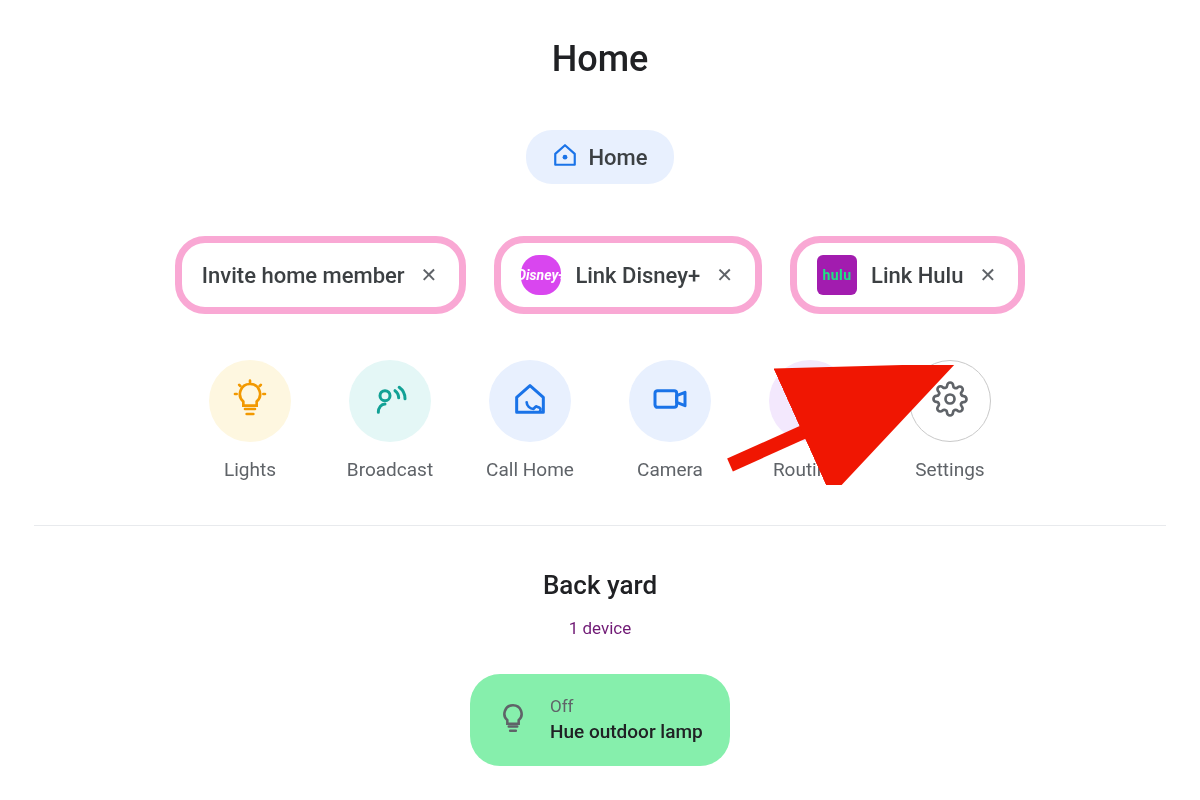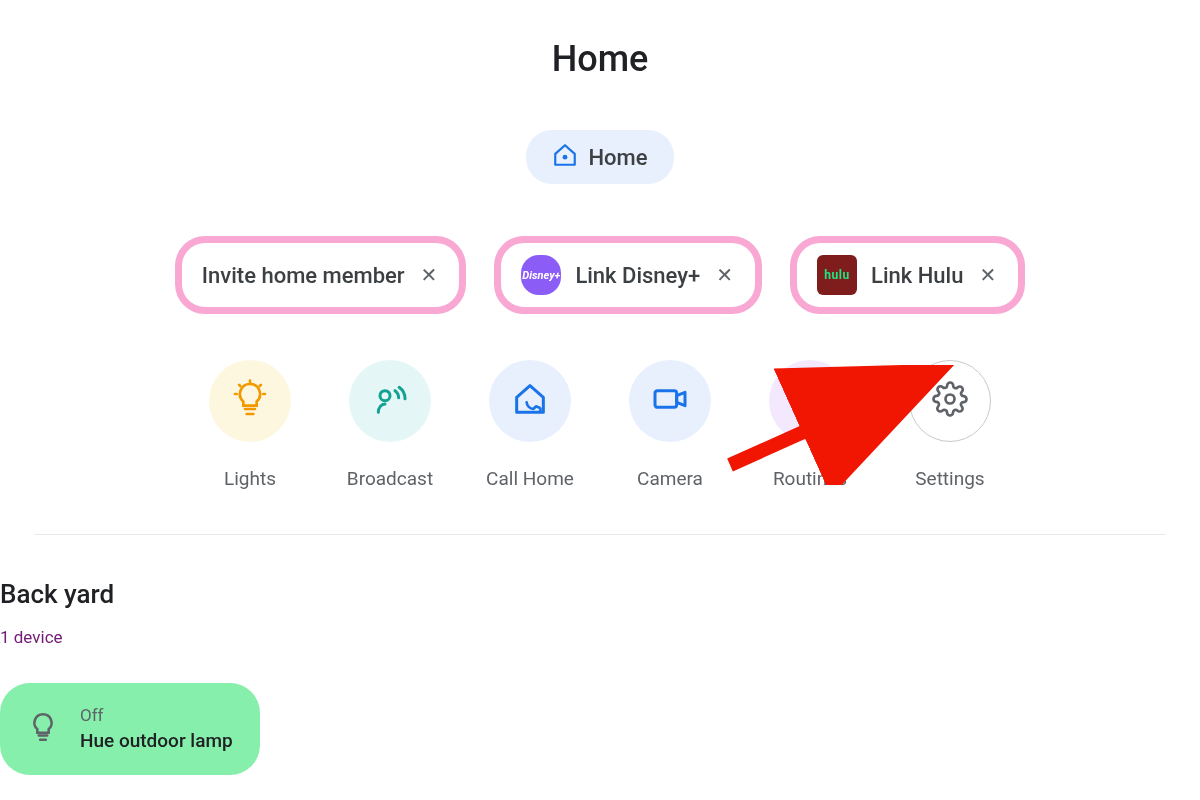--- a/index.html
+++ b/index.html
@@ -58,42 +58,42 @@
     font-weight: 500;
     color: #3c4043;
     cursor: pointer;
     background: #fff;
   }
   .service-tile {
     width: 40px; height: 40px; border-radius: 6px;
     display: flex; align-items: center; justify-content: center;
     font-weight: 700;
   }
-  .service-disney { background: #8b5cf6; color: #fff; font-size: 11px; font-style: italic; border-radius: 18px; }
-  .service-hulu { background: #7f1d1d; color: #1ce783; font-size: 12px; letter-spacing: 0.5px; }
+  .service-disney { background: #d946ef; color: #fff; font-size: 14px; font-style: italic; border-radius: 18px; }
+  .service-hulu { background: #a21caf; color: #1ce783; font-size: 14px; letter-spacing: 0.5px; }
   .close-x {
     font-size: 20px;
     color: #5f6368;
     cursor: pointer;
     line-height: 1;
     padding: 0 2px;
   }
 
   .actions-row {
     display: flex;
     justify-content: center;
     gap: 50px;
     margin-top: 46px;
     padding: 0 40px;
   }
   .action-item {
     display: flex;
     flex-direction: column;
     align-items: center;
-    gap: 25px;
+    gap: 16px;
     width: 90px;
     justify-content: center;
   }
   .action-circle {
     width: 82px; height: 82px;
     border-radius: 50%;
     display: flex; align-items: center; justify-content: center;
     cursor: pointer;
   }
   .c-yellow { background: #fef7e0; }
@@ -112,21 +112,21 @@
   .divider {
     border: none;
     border-top: 1px solid #e8eaed;
     margin: 44px 34px 0 34px;
   }
 
   .room-section {
     margin-top: 44px;
     display: flex;
     flex-direction: column;
-    align-items: flex-start;
+    align-items: center;
   }
   .room-name {
     font-size: 26px;
     font-weight: 500;
     color: #202124;
   }
   .room-sub {
     font-size: 17px;
     color: #701a75;
     margin-top: 18px;

